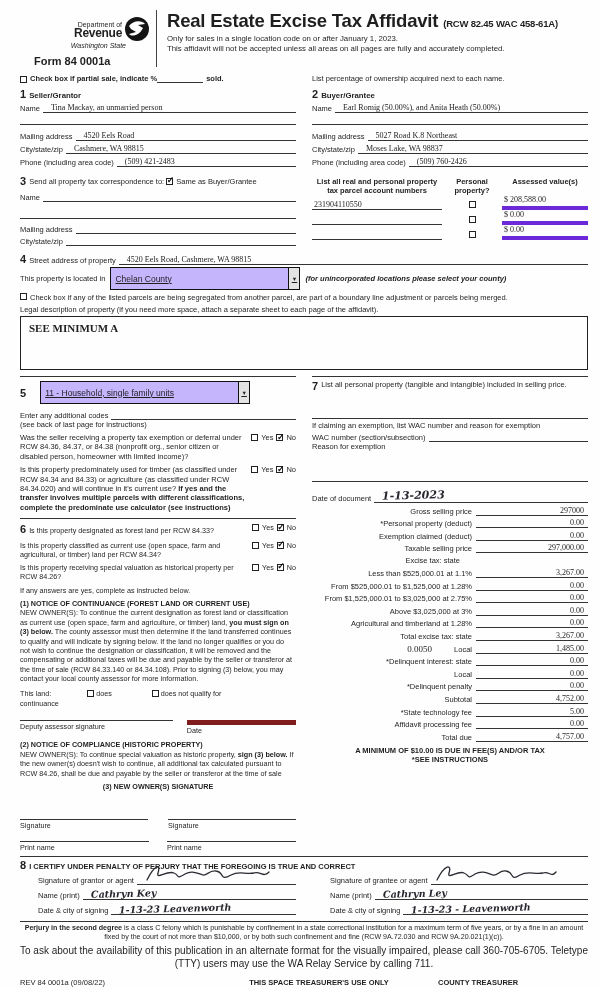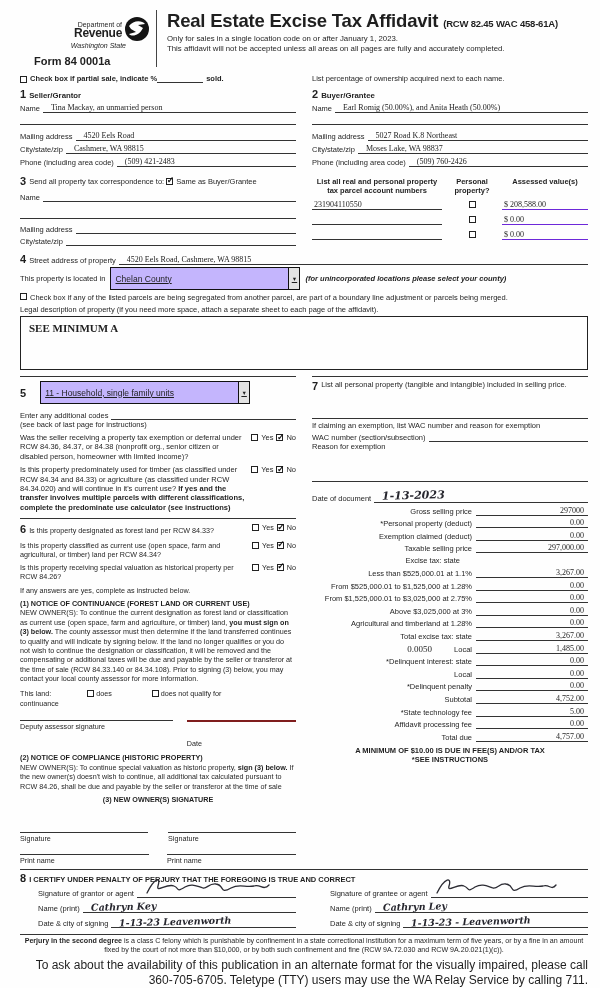--- a/index.html
+++ b/index.html
@@ -50,21 +50,21 @@
   .mlabel { text-align:right; white-space:nowrap; }
   .mval { width:112px; flex:none; border-bottom:1px solid #333; text-align:right;
           font-family:"Liberation Serif", serif; font-size:8px; padding-right:4px; margin-left:4px; min-height:9px;}
   .mprefix { font-family:"Liberation Serif", serif; font-size:9px; margin-right:22px; }
   .mheader { text-align:right; padding-right:128px; margin-top:3px; }
   
   .ptable { display:grid; grid-template-columns:1fr 44px 86px; column-gap:8px; row-gap:0; margin-top:2px;}
   .pt-h { font-weight:bold; text-align:center; line-height:1.2; }
   .pt-parcel { border-bottom:1px solid #333; font-family:"Liberation Serif", serif; font-size:8px; padding-left:2px; min-height:10px; margin-top:5px;}
   .pt-cb { text-align:center; margin-top:5px; }
-  .pt-val { border-bottom:1px solid #6d28d9; font-family:"Liberation Serif", serif; font-size:8px; padding-left:2px; min-height:10px; margin-top:5px;}
+  .pt-val { border-bottom:4px solid #6d28d9; font-family:"Liberation Serif", serif; font-size:8px; padding-left:2px; min-height:10px; }
   .legalbox { border:1.6px solid #222; height:54px; margin-top:2px; padding:5px 8px;
               font-family:"Liberation Serif", serif; font-weight:bold; font-size:11px; }
   .rule-top { border-top:1.5px solid #333; }
   .small6 { font-size:7.2px; line-height:1.3; }
   .sig-svg { display:inline-block; margin-bottom:-3px; }
   .footer-row { display:flex; align-items:flex-start; margin-top:8px; }
   .stamp { text-align:center; font-size:13.5px; color:#3d3d3d; letter-spacing:0.4px; margin-top:10px; }
   .print-note { text-align:right; font-size:8.5px; font-weight:bold; font-style:italic; margin-top:12px; }
 </style>
 </head>
@@ -295,21 +295,21 @@
         <div style="margin-top:4px;"><b>(1) NOTICE OF CONTINUANCE (FOREST LAND OR CURRENT USE)</b></div>
         <div><span>NEW OWNER(S): To continue the current designation as forest land or classification as current use (open space, farm and agriculture, or timber) land, </span><b>you must sign on (3) below.</b><span> The county assessor must then determine if the land transferred continues  to qualify and will indicate by signing below. If the land no longer qualifies or you do not wish to continue the designation or classification, it will be removed and the compensating or additional taxes will be due and payable by the seller or transferor at the time of sale (RCW 84.33.140 or 84.34.108). Prior to signing (3) below, you may contact your local county assessor for more information.</span></div>
         <div style="display:flex; margin-top:6px; gap:10px;">
           <span>This land:</span>
           <span style="margin-left:26px;"><span class="cb"></span> <span>does</span></span>
           <span style="margin-left:30px;"><span class="cb"></span> <span>does not qualify for</span></span>
         </div>
         <div>continuance</div>
         <div style="display:flex; gap:14px; margin-top:12px;">
           <span style="flex:1.4; border-top:1px solid #333; padding-top:1px;">Deputy assessor signature</span>
-          <span style="flex:1; border-top:2px solid #7f1d1d; padding-top:17px;">Date</span>
+          <span style="flex:1; border-top:5px solid #7f1d1d; padding-top:1px;">Date</span>
         </div>
         <div style="margin-top:5px;"><b>(2) NOTICE OF COMPLIANCE (HISTORIC PROPERTY)</b></div>
         <div><span>NEW OWNER(S): To continue special valuation as historic property, </span><b>sign (3) below.</b><span> If the new owner(s) doesn't wish to continue, all additional tax calculated pursuant to RCW 84.26, shall be due and payable by the seller or transferor at the time of sale</span></div>
         <div style="text-align:center; margin-top:4px;"><b>(3) NEW OWNER(S) SIGNATURE</b></div>
         <div style="display:flex; gap:20px; margin-top:28px;">
           <span style="flex:1; border-top:1px solid #333; padding-top:1px;">Signature</span>
           <span style="flex:1; border-top:1px solid #333; padding-top:1px;">Signature</span>
         </div>
         <div style="display:flex; gap:18px; margin-top:10px;">
           <span style="flex:1; border-top:1px solid #333; padding-top:1px;">Print name</span>
@@ -462,21 +462,21 @@
             <span class="lbl">Date &amp; city of signing</span>
             <span class="line"><span class="hand">1-13-23 - Leavenworth</span></span>
           </div>
       </div>
     </div>
   </div>
 
   <div class="rule-top" style="margin-top:6px; padding-top:2px; font-size:7.1px; text-align:center; line-height:1.3;">
     <b>Perjury in the second degree</b><span> is a class C felony which is punishable by confinement in a state correctional institution for a maximum term of five years, or by a fine in an amount fixed by the court of not more than $10,000, or by both such confinement and fine (RCW 9A.72.030 and RCW 9A.20.021(1)(c)).</span>
   </div>
-  <div style="margin-top:3px; font-size:12px; text-align:right; line-height:1.25;">To ask about the availability of this publication in an alternate format for the visually impaired, please call 360-705-6705. Teletype (TTY) users may use the WA Relay Service by calling 711.</div>
+  <div style="margin-top:3px; font-size:10px; text-align:center; line-height:1.25;">To ask about the availability of this publication in an alternate format for the visually impaired, please call 360-705-6705. Teletype (TTY) users may use the WA Relay Service by calling 711.</div>
 
   <div class="footer-row">
     <div style="width:180px;">REV 84 0001a   (09/08/22)</div>
     <div style="flex:1; text-align:center; font-weight:bold;">THIS SPACE TREASURER'S USE ONLY</div>
     <div style="width:150px; font-weight:bold;">COUNTY TREASURER</div>
   </div>
 
   <div class="stamp">EXCISE #198415 - North Meridian Title - 01/13/2023</div>
 
   <div class="print-note">Print on legal size paper</div>

